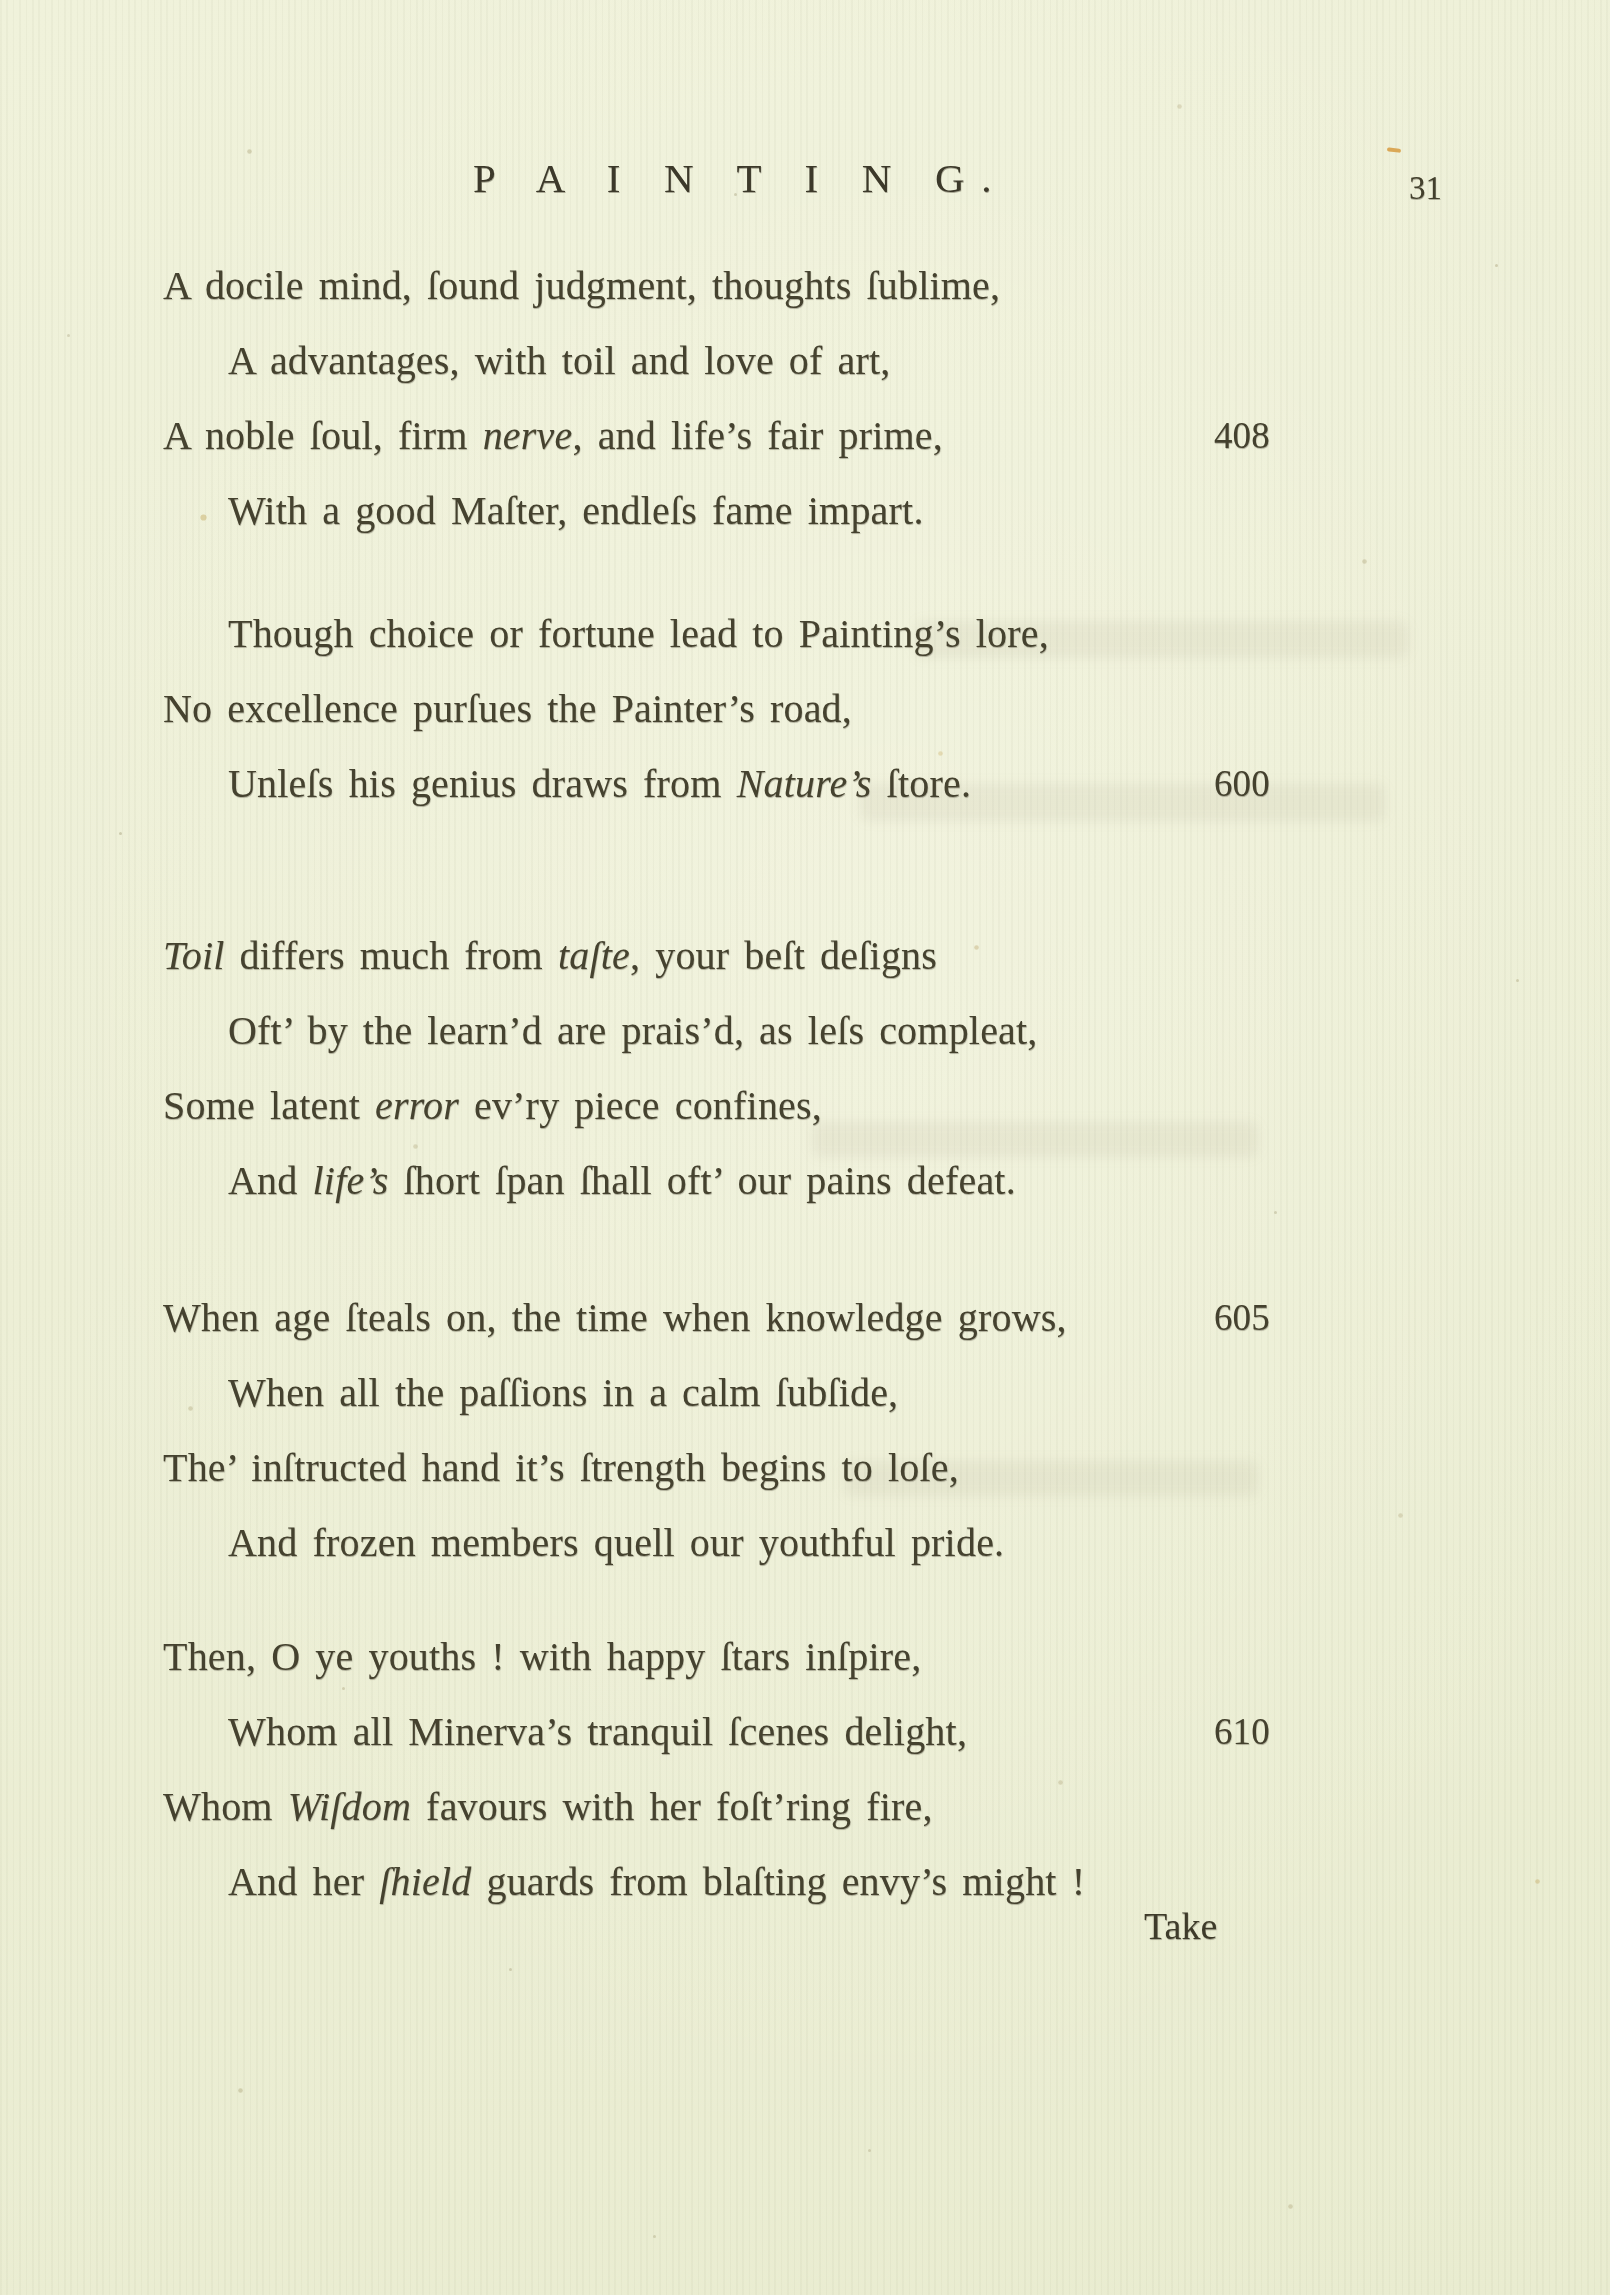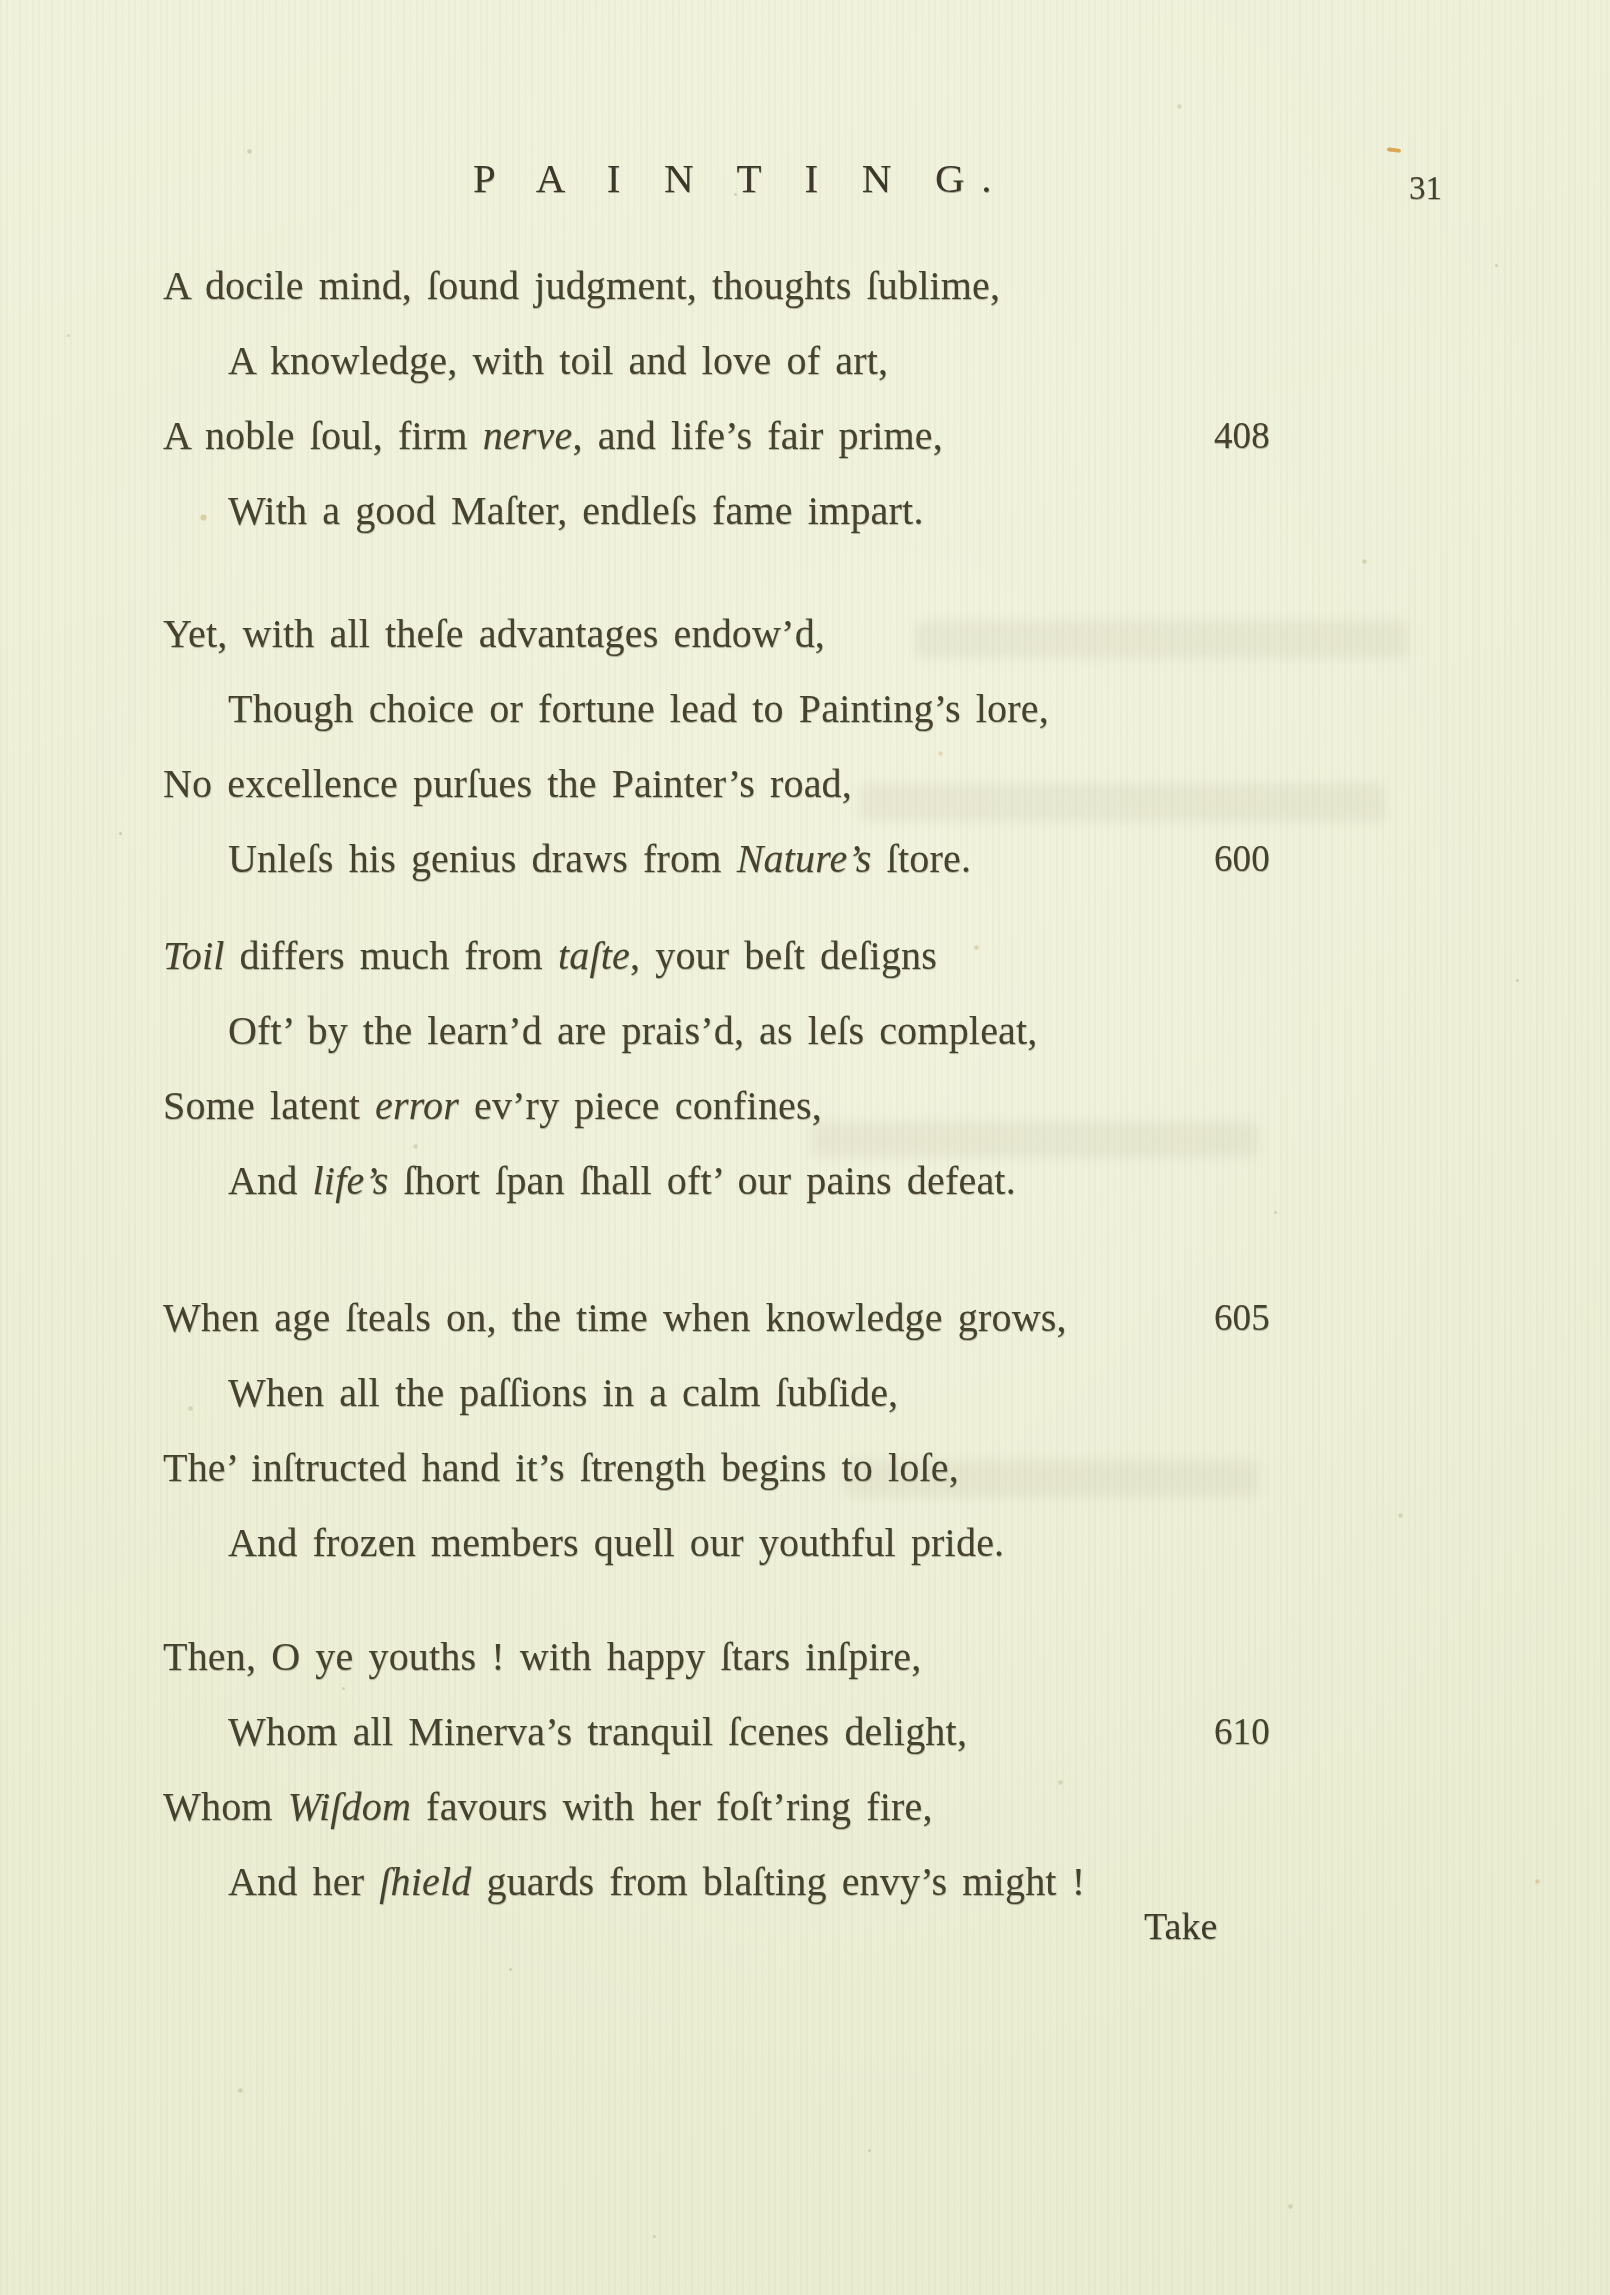--- a/index.html
+++ b/index.html
@@ -114,26 +114,25 @@
   <div class="ghost ghost-3"></div>
   <div class="ghost ghost-4"></div>
 
   <div class="title">P A I N T I N G.</div>
   <div class="pagenum">31</div>
   <div class="mark-orange"></div>
 
   <div class="poem">
       <div class="stanza stanza-0">
         <div class="line"><span>A docile mind, ſound judgment, thoughts ſublime,</span></div>
-        <div class="line indent"><span>A knowledge, with toil and love of art,</span></div>
+        <div class="line indent"><span>A advantages, with toil and love of art,</span></div>
         <div class="line"><span>A noble ſoul, firm </span><span class="it">nerve</span><span>, and life’s fair prime,</span><span class="lineno">408</span></div>
         <div class="line indent"><span>With a good Maſter, endleſs fame impart.</span></div>
       </div>
       <div class="stanza stanza-1">
-        <div class="line"><span>Yet, with all theſe advantages endow’d,</span></div>
         <div class="line indent"><span>Though choice or fortune lead to Painting’s lore,</span></div>
         <div class="line"><span>No excellence purſues the Painter’s road,</span></div>
         <div class="line indent"><span>Unleſs his genius draws from </span><span class="it">Nature’s</span><span> ſtore.</span><span class="lineno">600</span></div>
       </div>
       <div class="stanza stanza-2">
         <div class="line"><span class="it">Toil</span><span> differs much from </span><span class="it">taſte</span><span>, your beſt deſigns</span></div>
         <div class="line indent"><span>Oft’ by the learn’d are prais’d, as leſs compleat,</span></div>
         <div class="line"><span>Some latent </span><span class="it">error</span><span> ev’ry piece confines,</span></div>
         <div class="line indent"><span>And </span><span class="it">life’s</span><span> ſhort ſpan ſhall oft’ our pains defeat.</span></div>
       </div>

